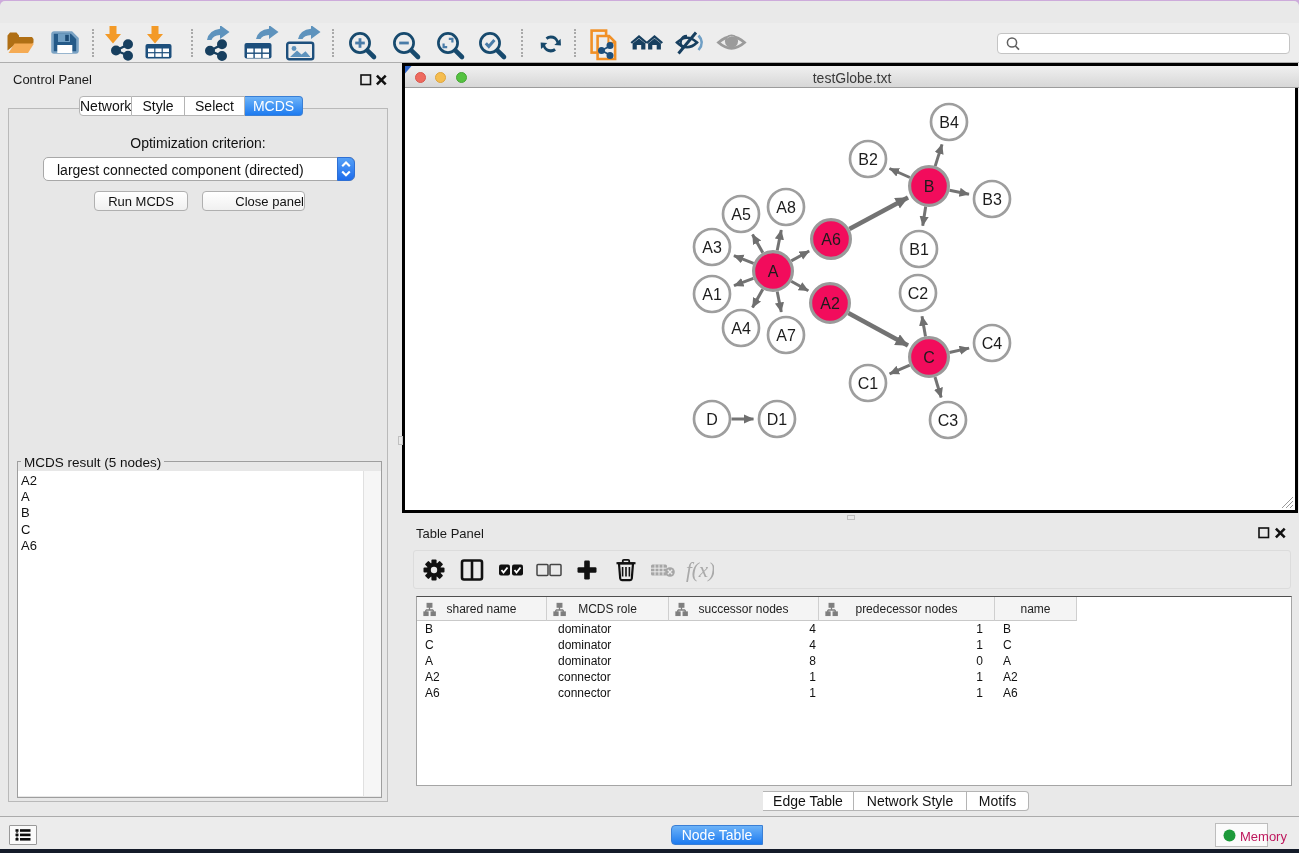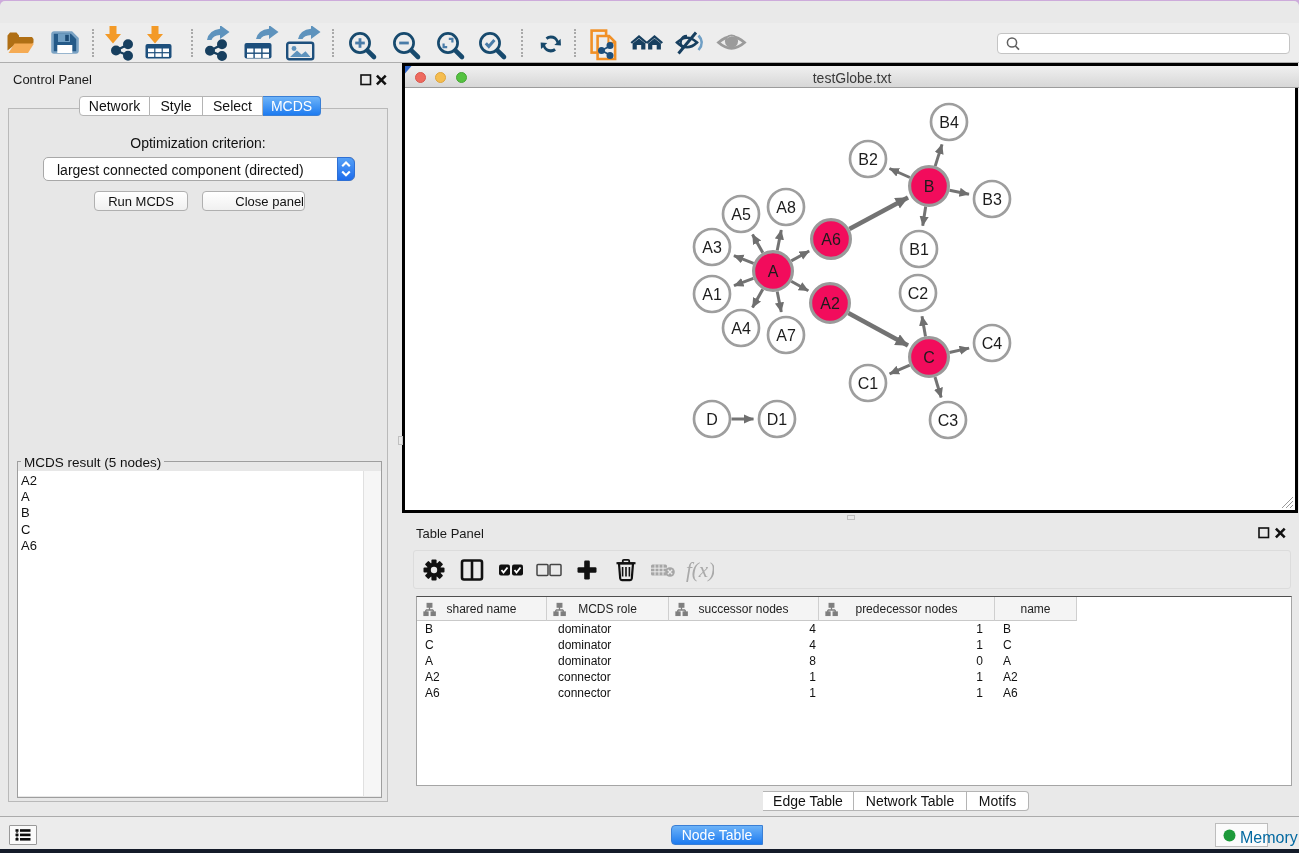--- a/index.html
+++ b/index.html
@@ -50,21 +50,21 @@
 #graph .wn { fill:#fff; stroke:#9e9e9e; stroke-width:2.7; }
 #graph line { stroke:#737373; }
 #tpHeader { top:525px; left:416px; font-size:13px; color:#1a1a1a; }
 #tpToolbar { top:549px; left:413px; width:878px; height:39px; background:#eaeaea; border:1px solid #dcdcdc; border-radius:3px; }
 #tbl { top:594.5px; left:416px; width:876px; height:190px; background:#fff; border:1px solid #a5a5a5; border-top-color:#4f4f4f; }
 .th { position:absolute; top:0; height:24px; background:#f4f4f4; border-right:1px solid #cfcfcf; border-bottom:1px solid #c9c9c9;
   font-size:12px; color:#222; text-align:center; line-height:24px; }
 .tr { position:absolute; font-size:12px; color:#111; height:16px; line-height:16px; }
 #statusbar { top:815px; left:0; width:1299px; height:33px; background:#ececec; border-top:1px solid #ababab; }
 #listbtn { position:absolute; top:8px; left:9px; width:28px; height:20px; border:1px solid #999; border-radius:1px; background:#fafafa; }
-#membtn { position:absolute; top:6px; left:1215px; width:53px; height:24px; background:#fbfbfb; border:1px solid #bdbdbd; font-size:16px; color:#0369a1; }
+#membtn { position:absolute; top:6px; left:1215px; width:53px; height:24px; background:#fbfbfb; border:1px solid #bdbdbd; font-size:13px; color:#be185d; }
 .divider-dot { position:absolute; border:1px solid #c0c0c0; background:#e9e9e9; }
 </style>
 </head>
 <body>
 <div class="abs" id="deskTop"></div>
 <div class="abs" id="win">
   <div class="abs" id="toolbar">
     <svg class="tbi" style="left:0; top:3px;" width="990" height="37" viewBox="0 0 990 37">
       <g transform="translate(7,6)">
         <path fill="#b06f14" d="M0.5,18.5 V3.5 L3,0.5 h6.5 l2.5,3 v1.5 h13 l1.5,2 v3.5 l-2,2.5 h-17 z"></path>
@@ -203,21 +203,21 @@
       </svg>
     </div>
   </div>
 
   <div class="abs" id="cpHeader">Control Panel</div>
   <svg class="abs" style="left:360px; top:73px;" width="30" height="12" viewBox="0 0 30 12">
     <rect x="1" y="1" width="9.5" height="9.5" fill="none" stroke="#111" stroke-width="1.6"></rect>
     <path d="M19,1.5 l3.5,3.5 3.5,-3.5 1.8,1.8 -3.5,3.5 3.5,3.5 -1.8,1.8 -3.5,-3.5 -3.5,3.5 -1.8,-1.8 3.5,-3.5 -3.5,-3.5 z" fill="#111" transform="translate(-1.2,-0.8)"></path>
   </svg>
   <div class="segtabs" style="left:79px; top:95px;">
-    <div class="seg first" style="width:71px;">Network</div>
+    <div class="seg first" style="width:53px;">Network</div>
     <div class="seg" style="width:53px;text-align:center;">Style</div>
     <div class="seg" style="width:60px;">Select</div>
     <div class="seg sel last" style="width:58px;">MCDS</div>
   </div>
   <div class="abs" id="cpBox"></div>
   <div class="abs" id="cpSelect">
     <div class="txt">largest connected component (directed)</div>
     <div class="cap"><svg width="16" height="22" viewBox="0 0 16 22">
       <path d="M4.2,8.2 L8,4.4 11.8,8.2 M4.2,13.4 L8,17.2 11.8,13.4" fill="none" stroke="#fff" stroke-width="2.1"></path>
     </svg></div>
@@ -429,21 +429,21 @@
     <div class="tr" style="left:586px;top:72px;">A2</div>
     <div class="tr" style="left:8px;top:88px;">A6</div>
     <div class="tr" style="left:141px;top:88px;">connector</div>
     <div class="tr" style="left:252px;top:88px;width:147px;text-align:right;">1</div>
     <div class="tr" style="left:402px;top:88px;width:164px;text-align:right;">1</div>
     <div class="tr" style="left:586px;top:88px;">A6</div>
   </div>
   <div class="segtabs" style="left:671px; top:790px;">
     <div class="seg first sel" style="width:92px;margin-top:34px;">Node Table</div>
     <div class="seg" style="width:91px;">Edge Table</div>
-    <div class="seg" style="width:113px;">Network Table</div>
+    <div class="seg" style="width:113px;">Network Style</div>
     <div class="seg last" style="width:62px;">Motifs</div>
   </div>
 
   <div class="abs" id="statusbar">
     <div id="listbtn">
       <svg width="26" height="18" viewBox="0 0 26 18">
         <g fill="#0c0c0c">
           <rect x="5.5" y="3.2" width="3" height="2.6"></rect>
             <rect x="10" y="3.2" width="10.5" height="2.6"></rect>
           <rect x="5.5" y="7.6" width="3" height="2.6"></rect>

